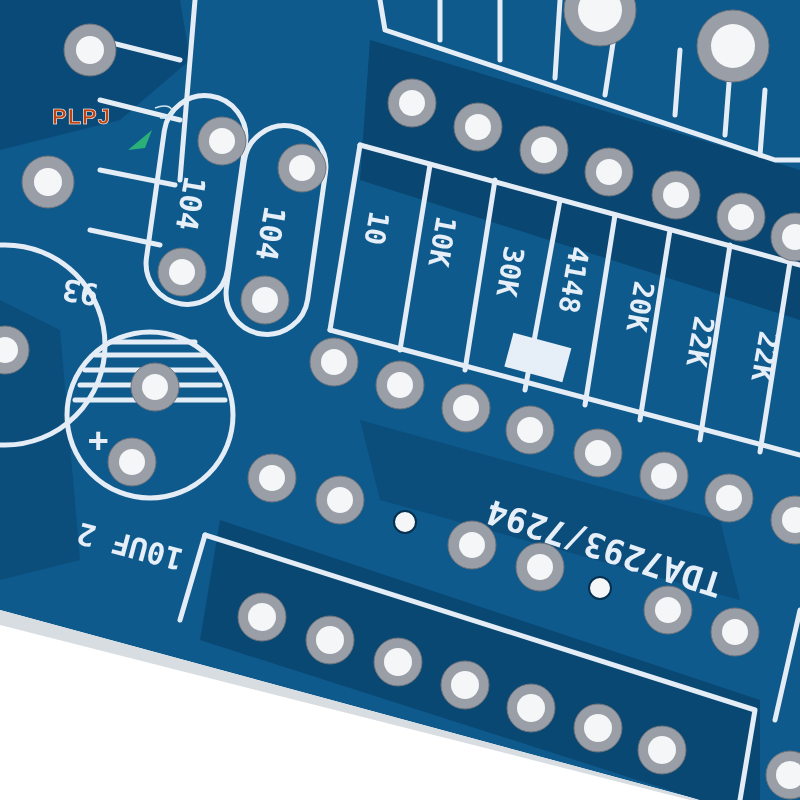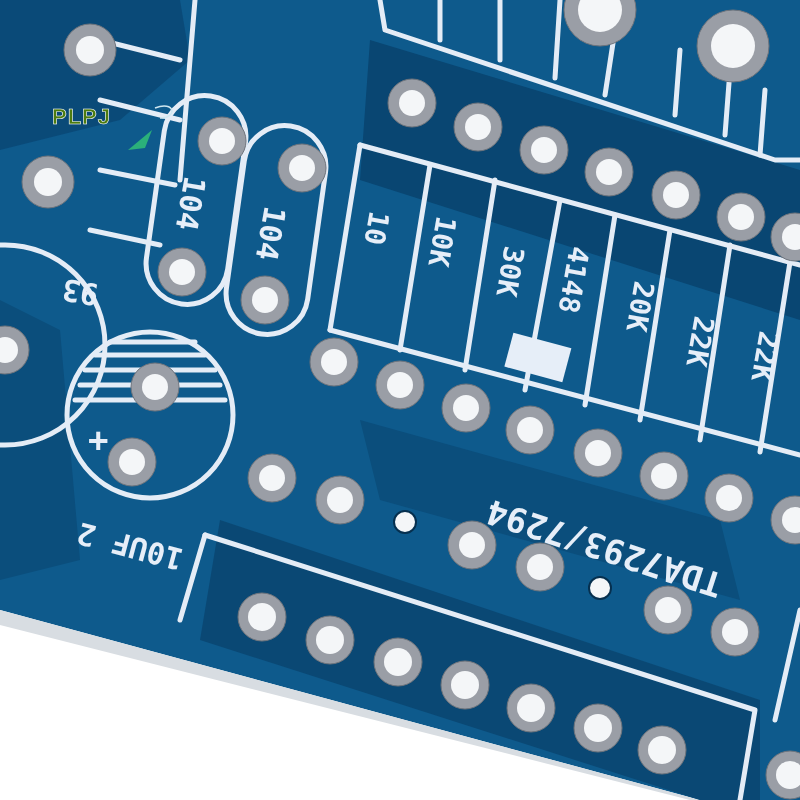--- a/index.html
+++ b/index.html
@@ -2,21 +2,21 @@
 <html><head>
 <meta charset="utf-8">
 <style>
   html,body{margin:0;padding:0;background:#fff;}
   #stage{position:relative;width:800px;height:800px;overflow:hidden;background:#ffffff;font-family:"DejaVu Sans",sans-serif;}
   svg{position:absolute;left:0;top:0;}
   .silk{fill:none;stroke:#e4ecf6;stroke-width:5;stroke-linecap:round;stroke-linejoin:round;}
   .silkt{fill:#e6eef8;font-family:"DejaVu Sans Mono",monospace;font-weight:bold;}
   .pad{fill:#9a9ea6;stroke:#6f747c;stroke-width:1;}
   .hole{fill:#f4f6f8;}
-  #logo{position:absolute;left:52px;top:104px;font-family:"Liberation Sans",sans-serif;font-weight:bold;font-size:22px;color:#4d7c0f;letter-spacing:1px;-webkit-text-stroke:0.6px #ffffff;}
+  #logo{position:absolute;left:52px;top:104px;font-family:"Liberation Sans",sans-serif;font-weight:bold;font-size:22px;color:#c2410c;letter-spacing:1px;-webkit-text-stroke:0.6px #ffffff;}
 </style>
 </head>
 <body>
 
 <div id="stage">
   <svg width="800" height="800" viewBox="0 0 800 800">
 
     <polygon points="0,0 800,0 800,800 700,800 0,610" fill="#0e5a8c"></polygon>
     <polygon points="0,610 700,800 690,800 0,625" fill="#d8dde2"></polygon>
 

